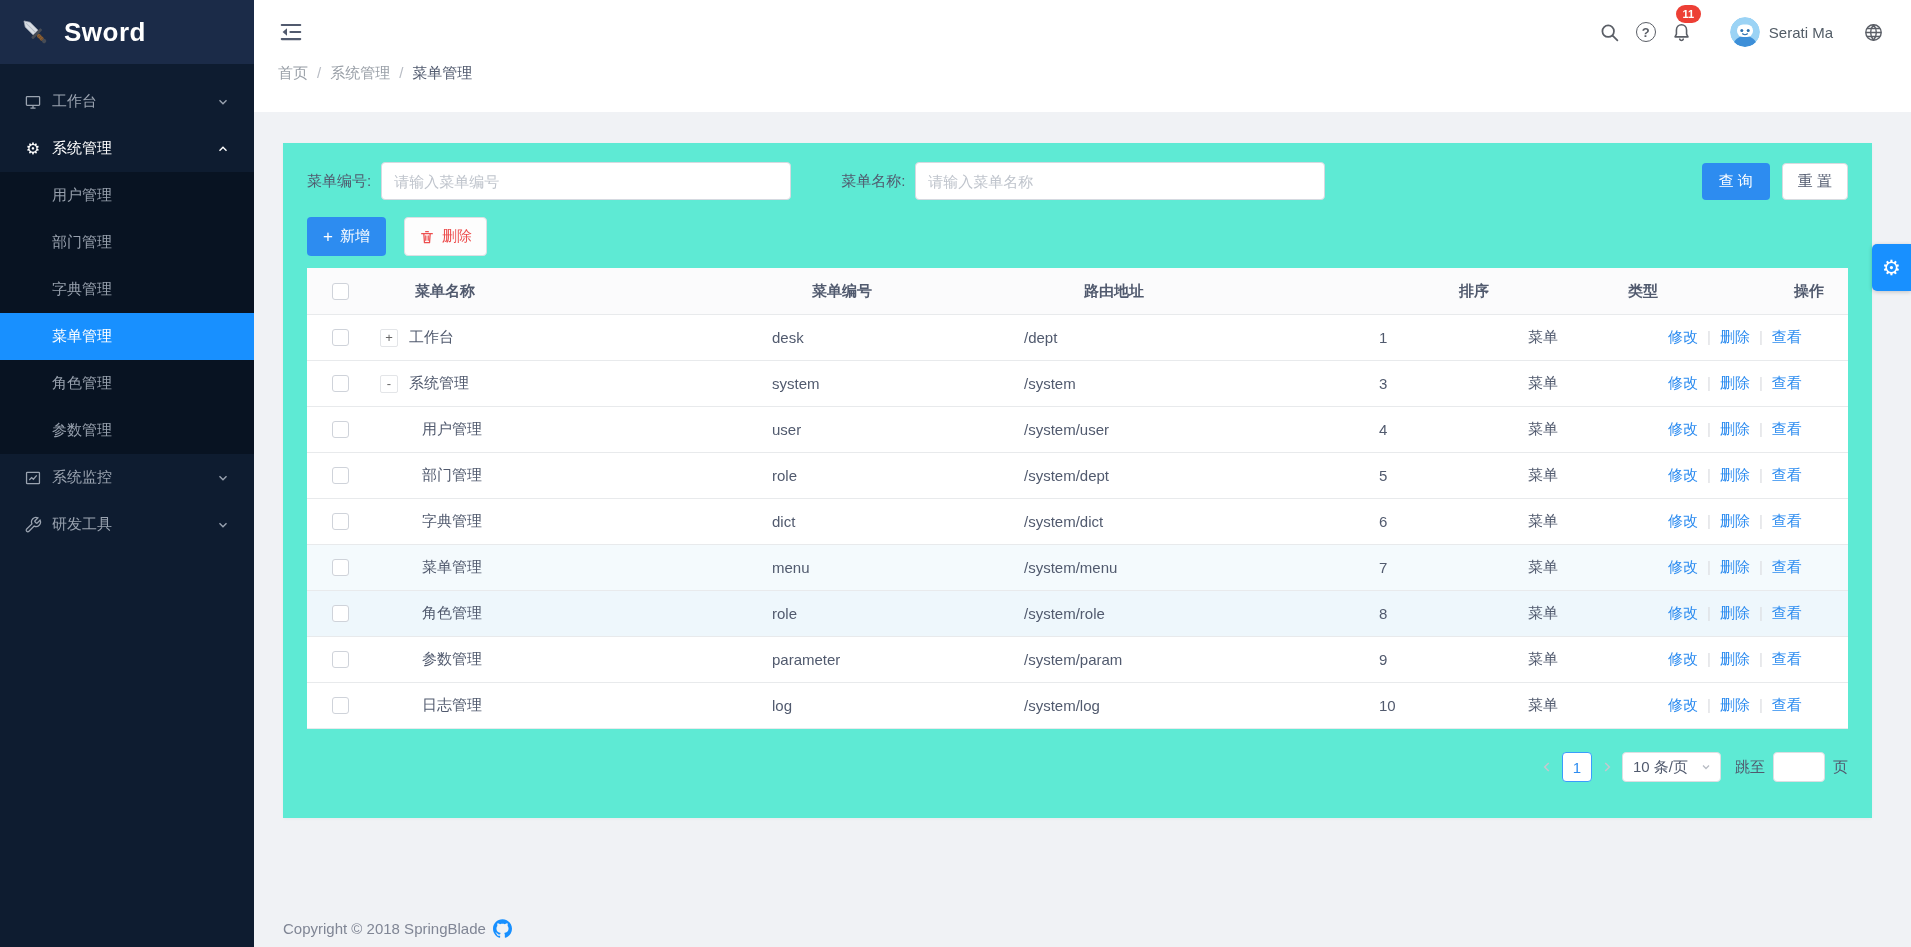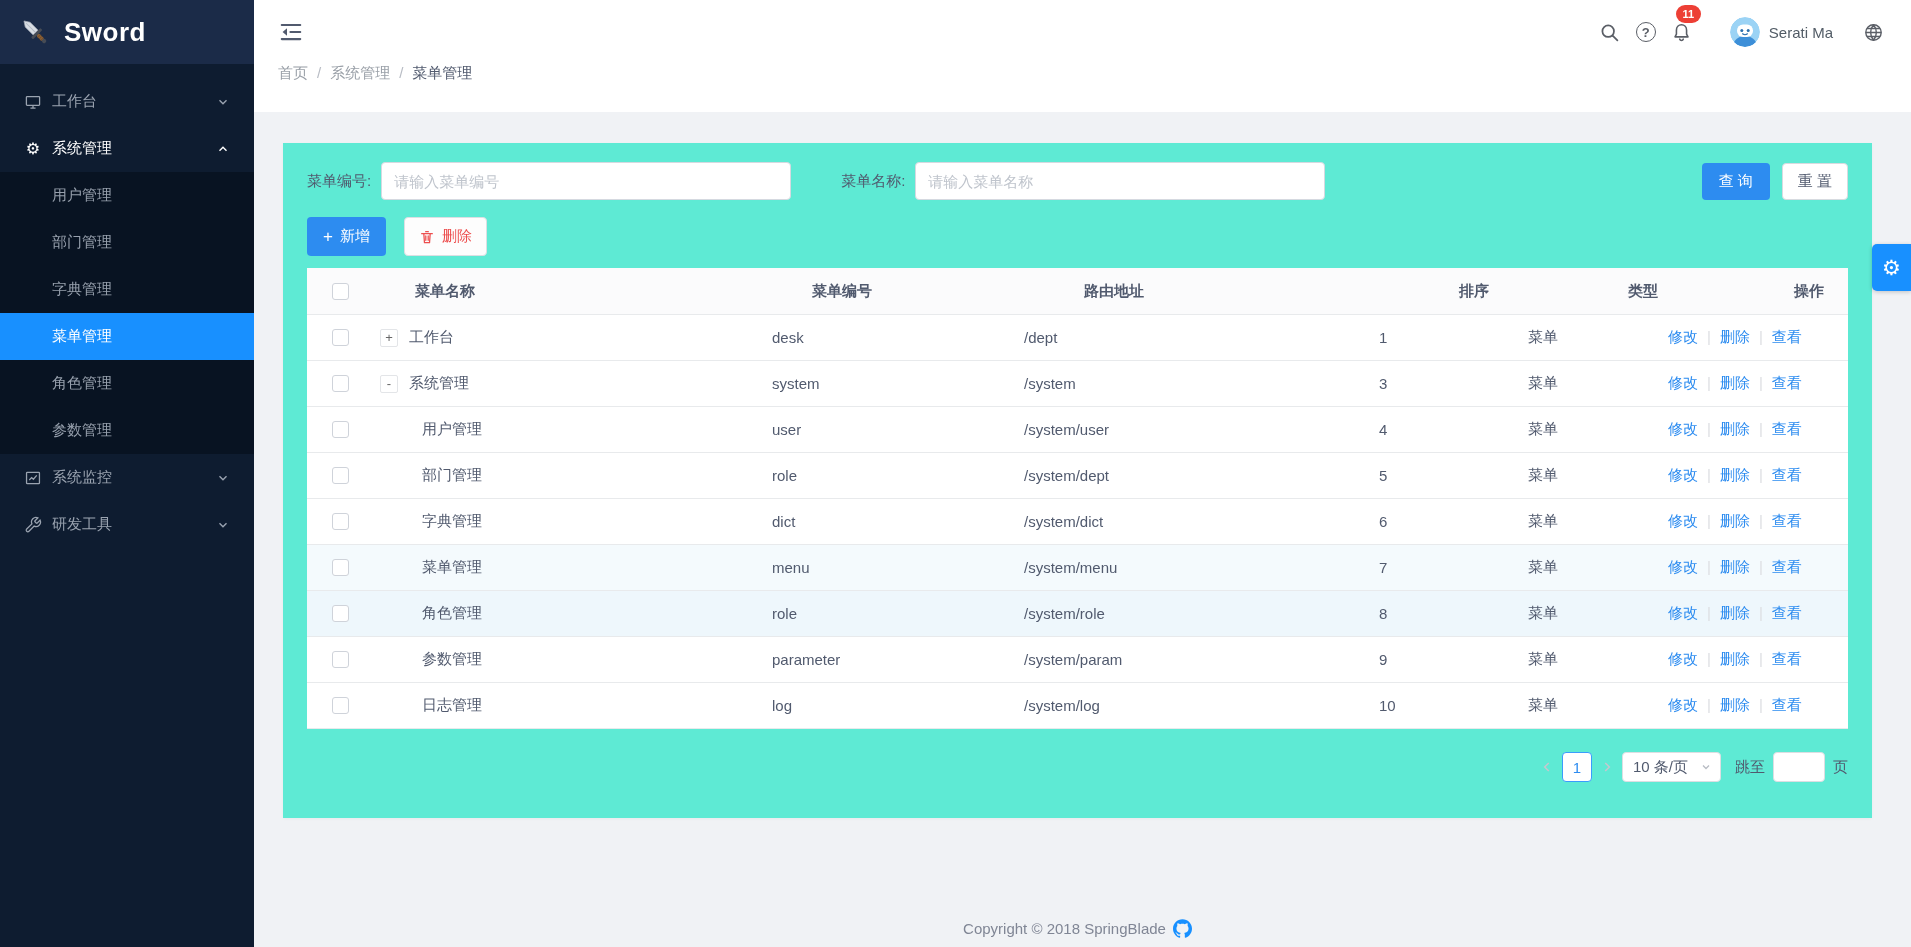--- a/index.html
+++ b/index.html
@@ -84,21 +84,21 @@
   
   .pagination { margin-top:23px; display:flex; align-items:center; justify-content:flex-end; gap:8px; color:#515a6e; }
   .pg-arrow { width:14px; height:14px; color:#c5c8ce; cursor:pointer; }
   .pg-num { width:30px; height:30px; border:1px solid #3a9cfc; border-radius:4px; color:#2d8cf0; display:flex; align-items:center; justify-content:center; cursor:pointer; background:#fff; }
   .pg-size { width:99px; height:30px; border:1px solid #dcdee2; border-radius:4px; display:flex; align-items:center; padding:0 8px 0 10px; gap:6px; cursor:pointer; background:#fff; }
   .pg-size .caret { width:12px; height:12px; color:#b8bcc4; margin-left:auto; }
   .pg-jump-label { margin-left:6px; }
   .pg-input { width:52px; height:30px; border:1px solid #dcdee2; border-radius:4px; outline:none; padding:0 6px; font-size:15px; font-family:inherit; }
 
   
-  .footer { margin-top:auto; padding-bottom:9px; display:flex; align-items:center; justify-content:center; color:#808695; gap:7px; }
+  .footer { margin-top:auto; padding-bottom:9px; display:flex; align-items:center; justify-content:flex-start; color:#808695; gap:7px; }
   .gh-ico { width:19px; height:19px; fill:#1890ff; }
 
   
   .settings-btn { position:fixed; right:0; top:244px; width:39px; height:47px; background:#1890ff; border-radius:5px 0 0 5px; display:flex; align-items:center; justify-content:center; color:#fff; font-size:21px; cursor:pointer; box-shadow:0 1px 4px rgba(0,0,0,.2); }
 
   svg { display:block; }
 </style>
 </head>
 <body>
 

